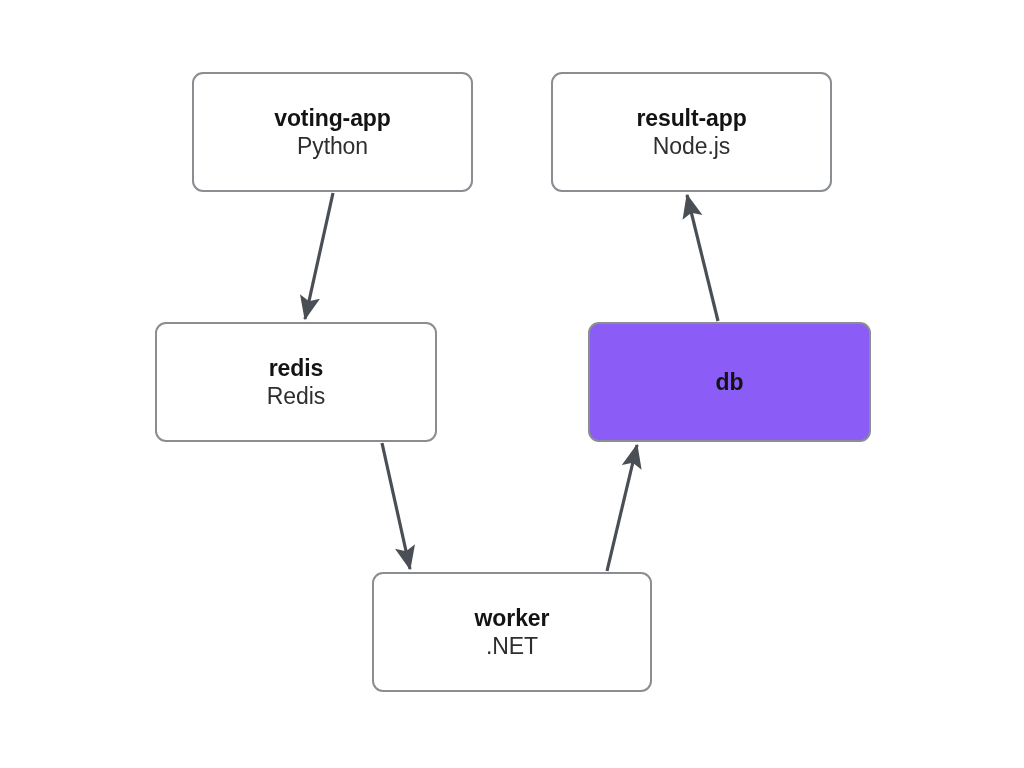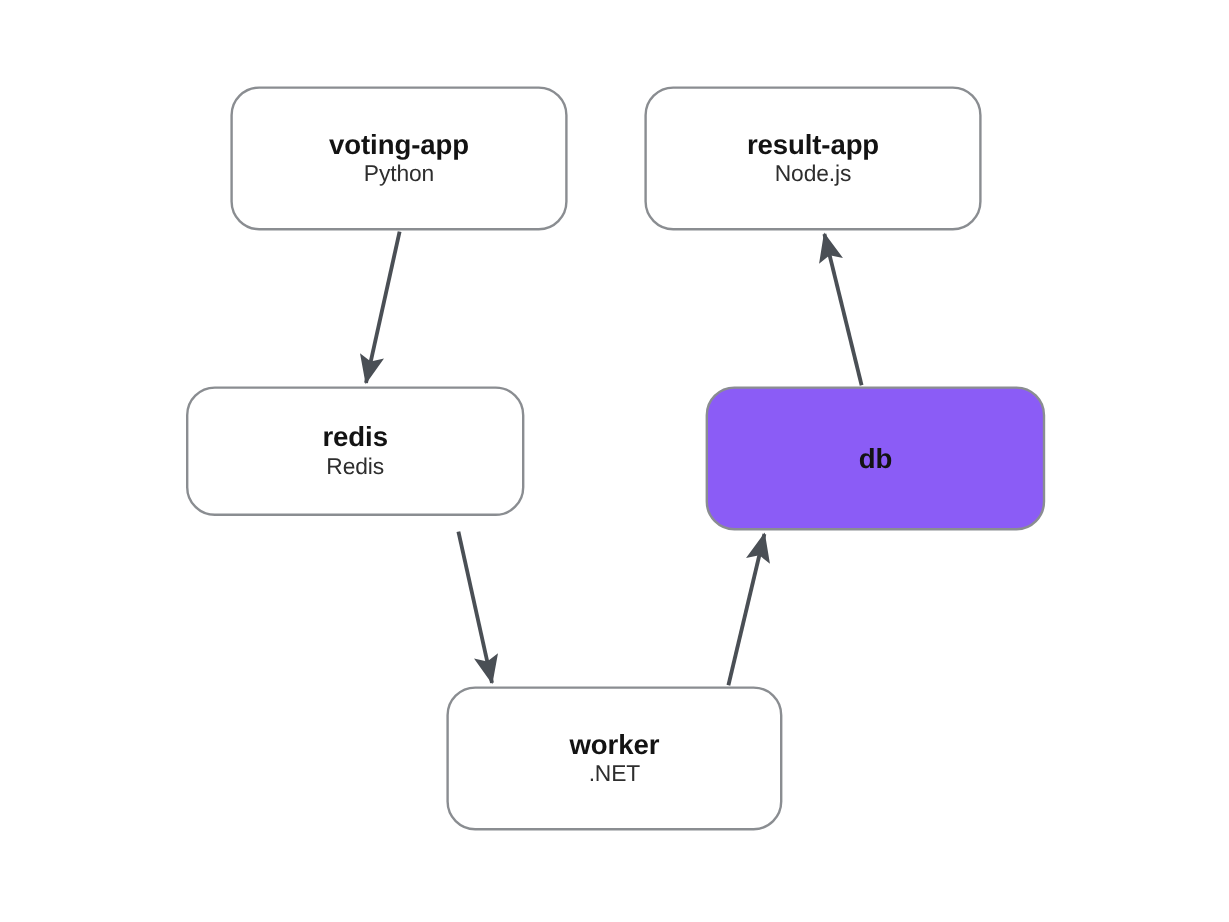--- a/index.html
+++ b/index.html
@@ -21,36 +21,36 @@
     top: 0;
     width: 1024px;
     height: 768px;
     pointer-events: none;
   }
   .node {
     position: absolute;
     box-sizing: border-box;
     background: #ffffff;
     border: 2px solid #8a8d91;
-    border-radius: 24px;
+    border-radius: 11px;
     display: flex;
     flex-direction: column;
     align-items: center;
     justify-content: center;
     z-index: 2;
   }
   .node-title {
     font-size: 23px;
     font-weight: bold;
     color: #131313;
     line-height: 1.22;
     letter-spacing: -0.1px;
   }
   .node-subtitle {
-    font-size: 19px;
+    font-size: 23px;
     font-weight: normal;
     color: #2e2e2e;
     line-height: 1.22;
     letter-spacing: -0.1px;
   }
 </style>
 </head>
 <body>
 
 <div id="canvas">
@@ -67,26 +67,26 @@
         <line x1="607" y1="571" x2="637" y2="445" stroke="#4a4f55" stroke-width="3.2" stroke-linecap="butt" marker-end="url(#arrowhead)"></line>
         <line x1="718" y1="321" x2="687" y2="195" stroke="#4a4f55" stroke-width="3.2" stroke-linecap="butt" marker-end="url(#arrowhead)"></line>
       </g>
   </svg>
 
   <div class="node" style="left: 192px; top: 72px; width: 281px; height: 120px; border-color: rgb(138, 141, 145); background: rgb(255, 255, 255);">
     <div class="node-title">voting-app</div>
     <div class="node-subtitle">Python</div>
   </div>
 
-  <div class="node" style="left: 537px; top: 72px; width: 281px; height: 120px; border-color: rgb(138, 141, 145); background: rgb(255, 255, 255);">
+  <div class="node" style="left: 551px; top: 72px; width: 281px; height: 120px; border-color: rgb(138, 141, 145); background: rgb(255, 255, 255);">
     <div class="node-title">result-app</div>
     <div class="node-subtitle">Node.js</div>
   </div>
 
-  <div class="node" style="left: 155px; top: 322px; width: 282px; height: 108px; border-color: rgb(138, 141, 145); background: rgb(255, 255, 255);">
+  <div class="node" style="left: 155px; top: 322px; width: 282px; height: 120px; border-color: rgb(138, 141, 145); background: rgb(255, 255, 255);">
     <div class="node-title">redis</div>
     <div class="node-subtitle">Redis</div>
   </div>
 
   <div class="node" style="left: 588px; top: 322px; width: 283px; height: 120px; border-color: rgb(138, 141, 145); background: #8b5cf6;">
     <div class="node-title">db</div>
   </div>
 
   <div class="node" style="left: 372px; top: 572px; width: 280px; height: 120px; border-color: rgb(138, 141, 145); background: rgb(255, 255, 255);">
     <div class="node-title">worker</div>

